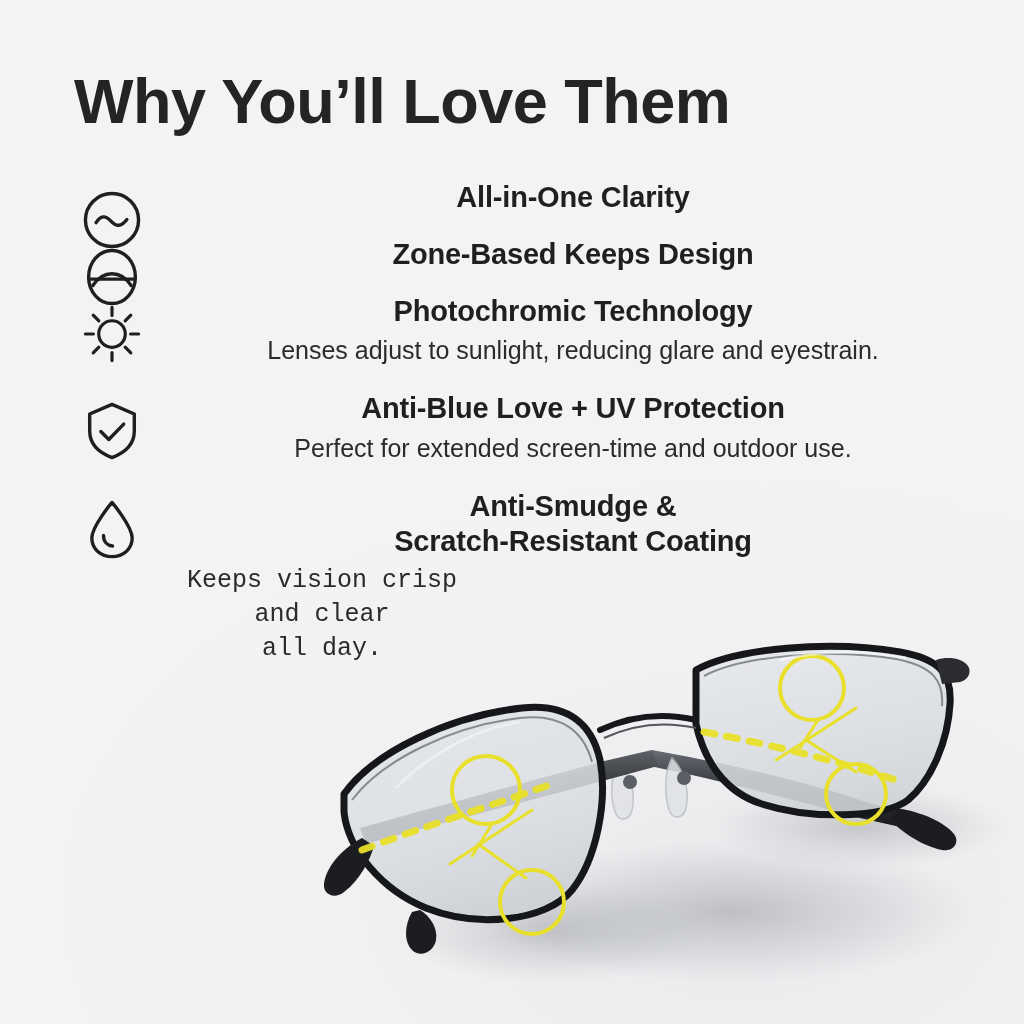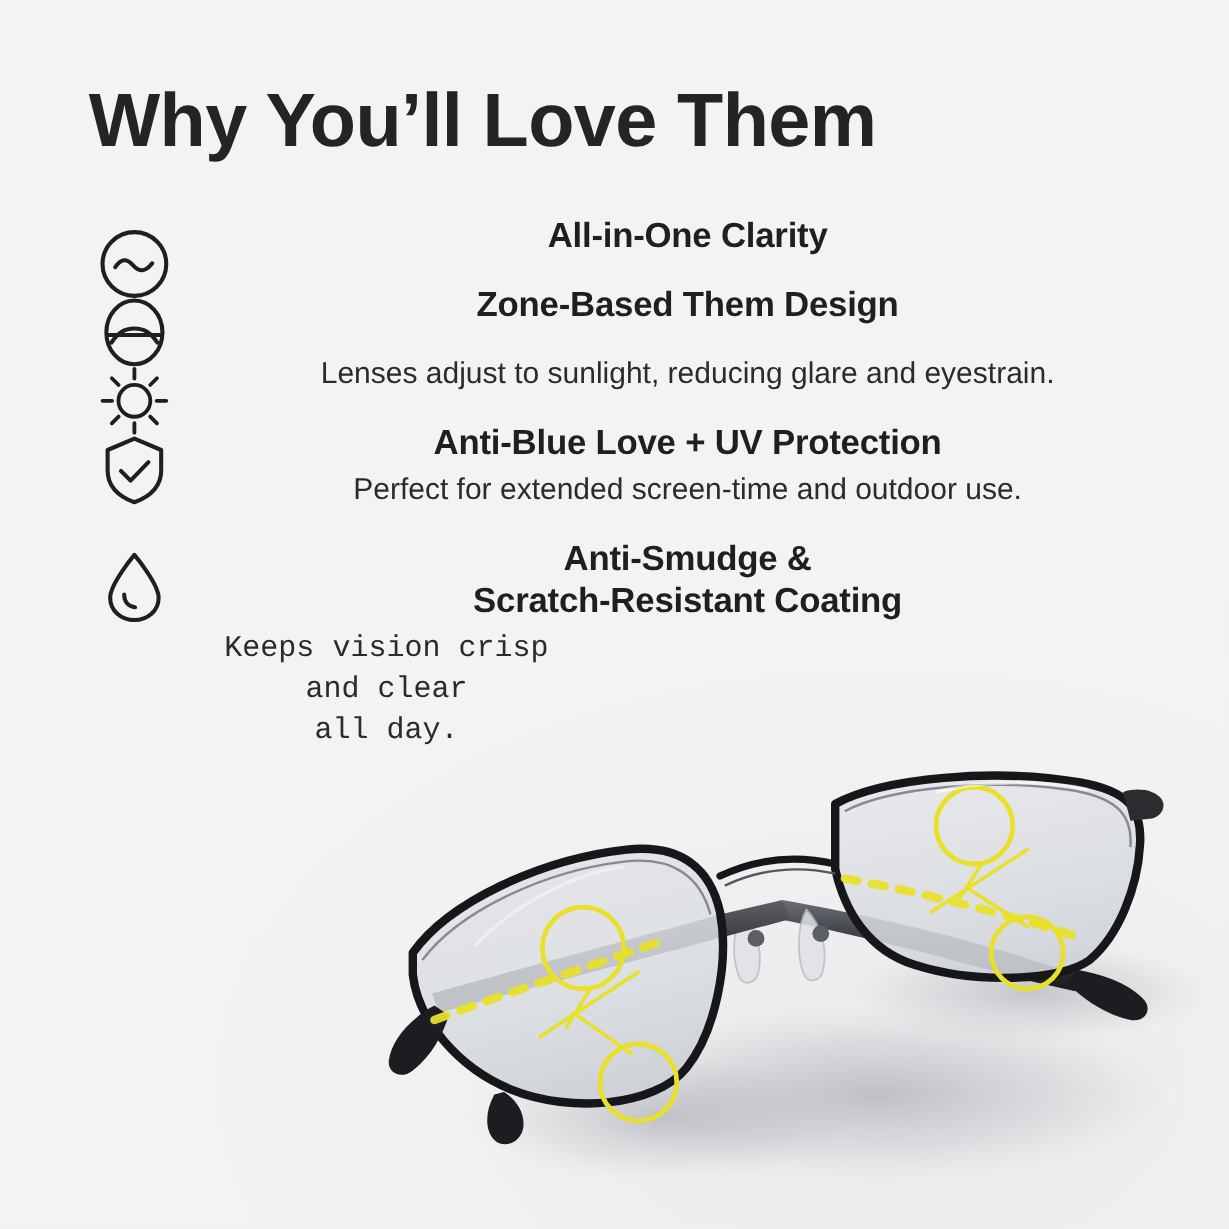--- a/index.html
+++ b/index.html
@@ -117,37 +117,38 @@
     </div>
 
     <div class="feature f2">
       <span class="feature-icon">
         <svg viewBox="0 0 64 64" fill="none" stroke="#1f1f22" stroke-width="3.2" stroke-linecap="round" stroke-linejoin="round">
           <ellipse cx="32" cy="32" rx="22" ry="25"></ellipse>
           <line x1="10.5" y1="34" x2="53.5" y2="34"></line>
           <path d="M14 40c5-7.5 10-11 18-11s13 3.5 18 11"></path>
         </svg>
       </span>
-      <p class="feature-title">Zone-Based Them Design</p>
+      <p class="feature-title">Zone-Based Keeps Design</p>
     </div>
 
     <div class="feature f3">
       <span class="feature-icon">
         <svg viewBox="0 0 64 64" fill="none" stroke="#1f1f22" stroke-width="3" stroke-linecap="round" stroke-linejoin="round">
           <circle cx="32" cy="32" r="12.5"></circle>
           <line x1="32" y1="7" x2="32" y2="14.5"></line>
           <line x1="32" y1="49.5" x2="32" y2="57"></line>
           <line x1="7" y1="32" x2="14.5" y2="32"></line>
           <line x1="49.5" y1="32" x2="57" y2="32"></line>
           <line x1="14.3" y1="14.3" x2="19.6" y2="19.6"></line>
           <line x1="44.4" y1="44.4" x2="49.7" y2="49.7"></line>
           <line x1="49.7" y1="14.3" x2="44.4" y2="19.6"></line>
           <line x1="19.6" y1="44.4" x2="14.3" y2="49.7"></line>
         </svg>
       </span>
+      <p class="feature-title">Photochromic Technology</p>
       <p class="feature-desc">Lenses adjust to sunlight, reducing glare and eyestrain.</p>
     </div>
 
     <div class="feature f4">
       <span class="feature-icon">
         <svg viewBox="0 0 64 64" fill="none" stroke="#1f1f22" stroke-width="3.2" stroke-linecap="round" stroke-linejoin="round">
           <path d="M32 7 L53 16 v16c0 12.5-9 20.5-21 25-12-4.5-21-12.5-21-25V16z"></path>
           <polyline points="21.5,32.5 29,40 43,25.5"></polyline>
         </svg>
       </span>

